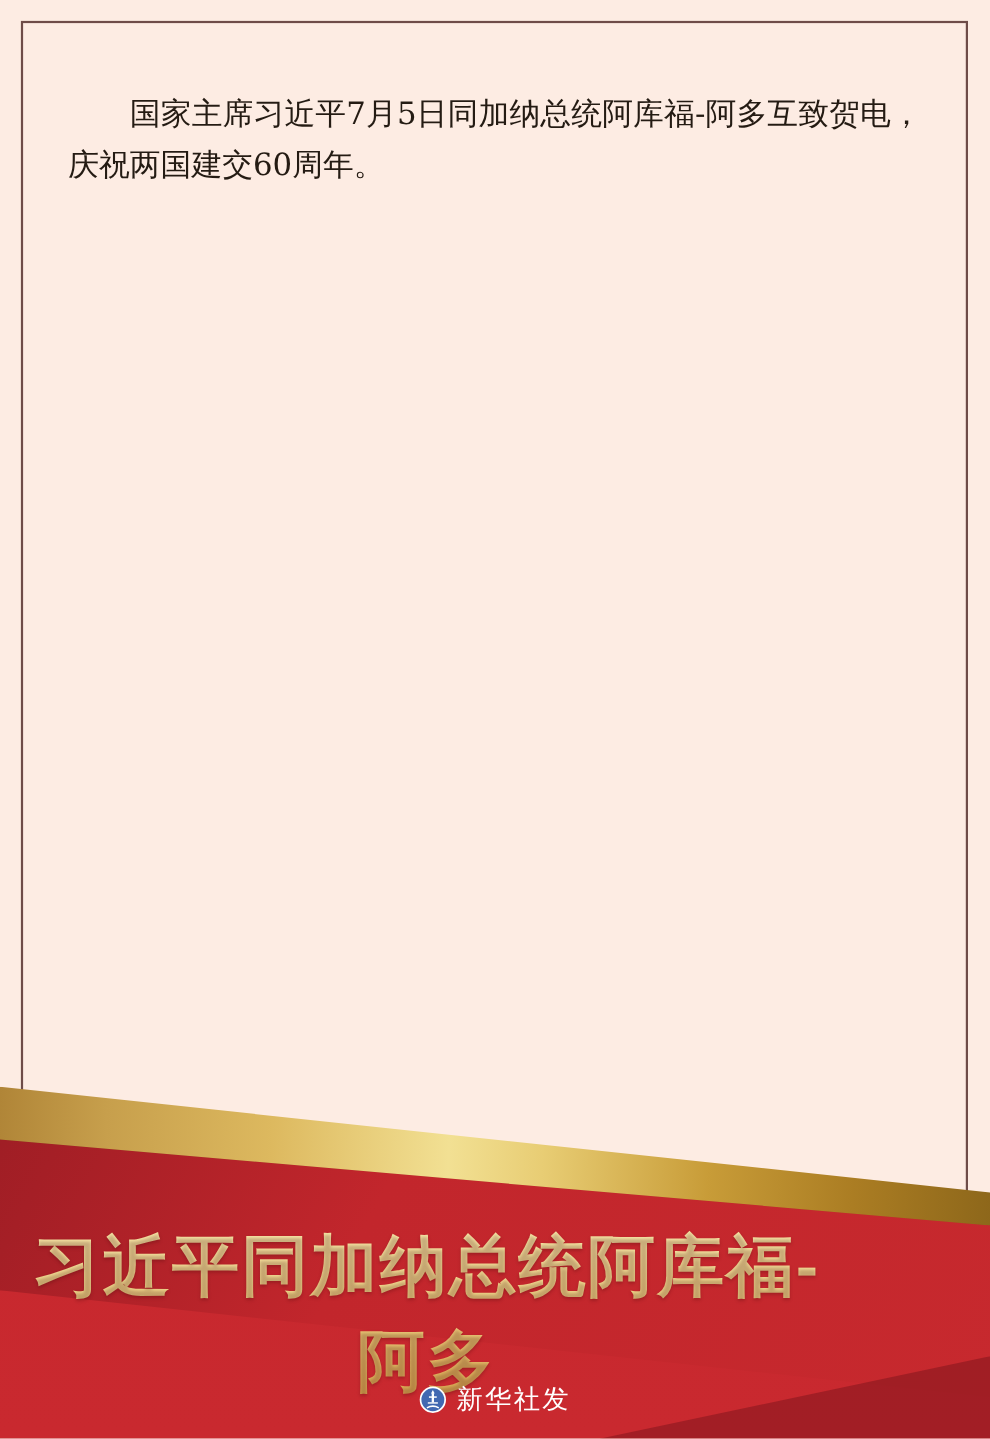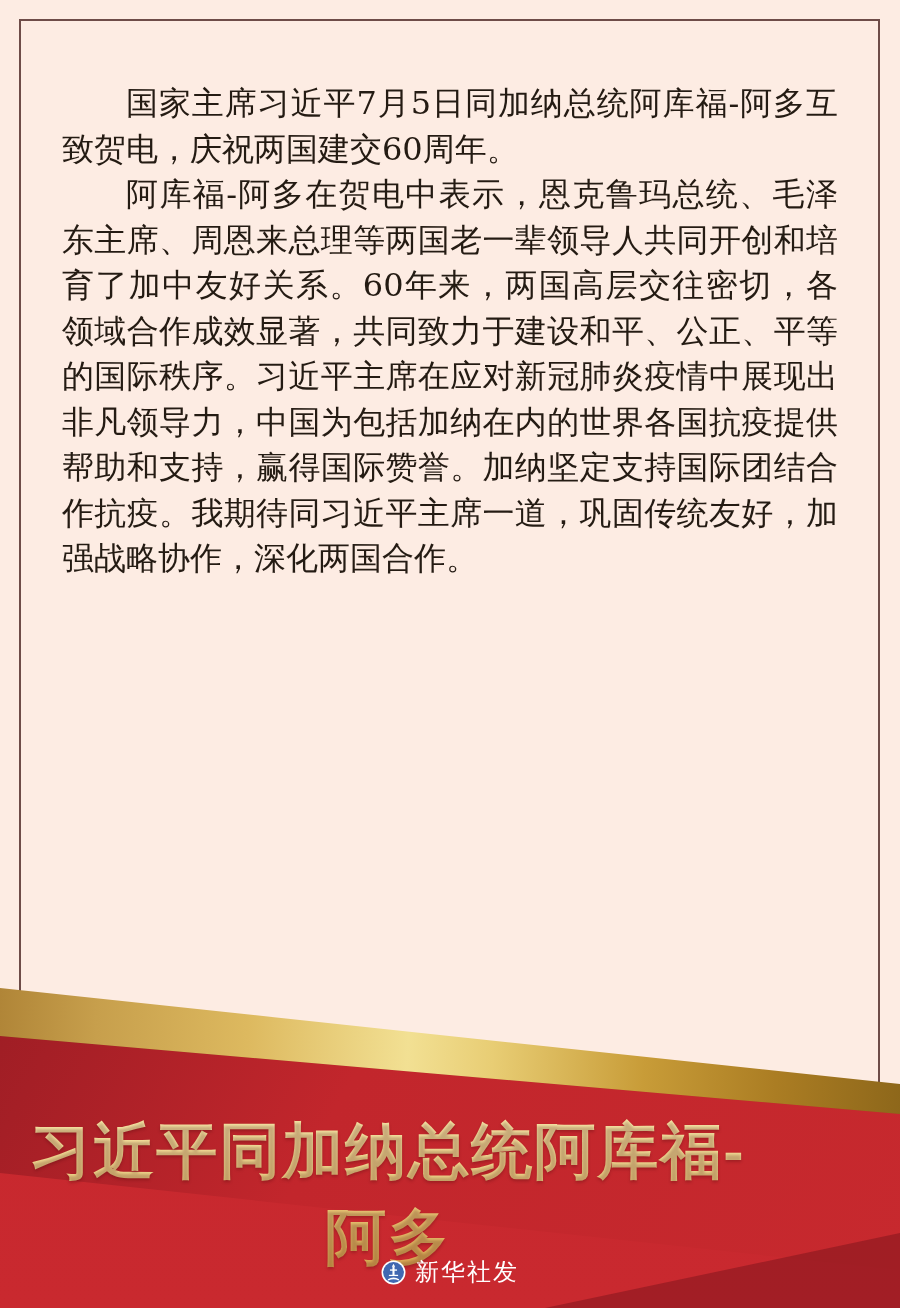--- a/index.html
+++ b/index.html
@@ -12,21 +12,21 @@
   }
   .frame{
     position:absolute;
     left:19px;top:19px;right:20px;bottom:19px;
     border:2px solid #6e4c48;
     pointer-events:none;
   }
   .article{
     position:absolute;
     left:62px;top:81px;width:776px;
-    font-size:32px;
+    font-size:28px;
     line-height:45.5px;
     color:#241b13;
     text-align:justify;
     text-justify:inter-ideograph;
   }
   .article p{margin:0;text-indent:2em;}
   
   .layer{position:absolute;left:0;top:0;width:900px;height:1308px;}
   .red-base{
     background:linear-gradient(118deg,#82161e 0%,#8e1a21 22%,#a51f26 38%,#c2262c 58%,#c7292e 100%);
@@ -86,21 +86,20 @@
 </style>
 </head>
 <body>
 
 <div class="page">
 
   <div class="frame"></div>
 
   <div class="article">
     <p>国家主席习近平7月5日同加纳总统阿库福-阿多互致贺电，庆祝两国建交60周年。</p>
-    <p>阿库福-阿多在贺电中表示，恩克鲁玛总统、毛泽东主席、周恩来总理等两国老一辈领导人共同开创和培育了加中友好关系。60年来，两国高层交往密切，各领域合作成效显著，共同致力于建设和平、公正、平等的国际秩序。习近平主席在应对新冠肺炎疫情中展现出非凡领导力，中国为包括加纳在内的世界各国抗疫提供帮助和支持，赢得国际赞誉。加纳坚定支持国际团结合作抗疫。我期待同习近平主席一道，巩固传统友好，加强战略协作，深化两国合作。</p>
   </div>
 
   <div class="layer red-base"></div>
   <div class="layer red-bright-wedge"></div>
   <div class="layer red-dark-corner"></div>
   <div class="layer gold-band-shadow"></div>
   <div class="layer gold-band"></div>
 
   <div class="banner-title">
     <span class="line">习近平同加纳总统阿库福-阿多</span>

